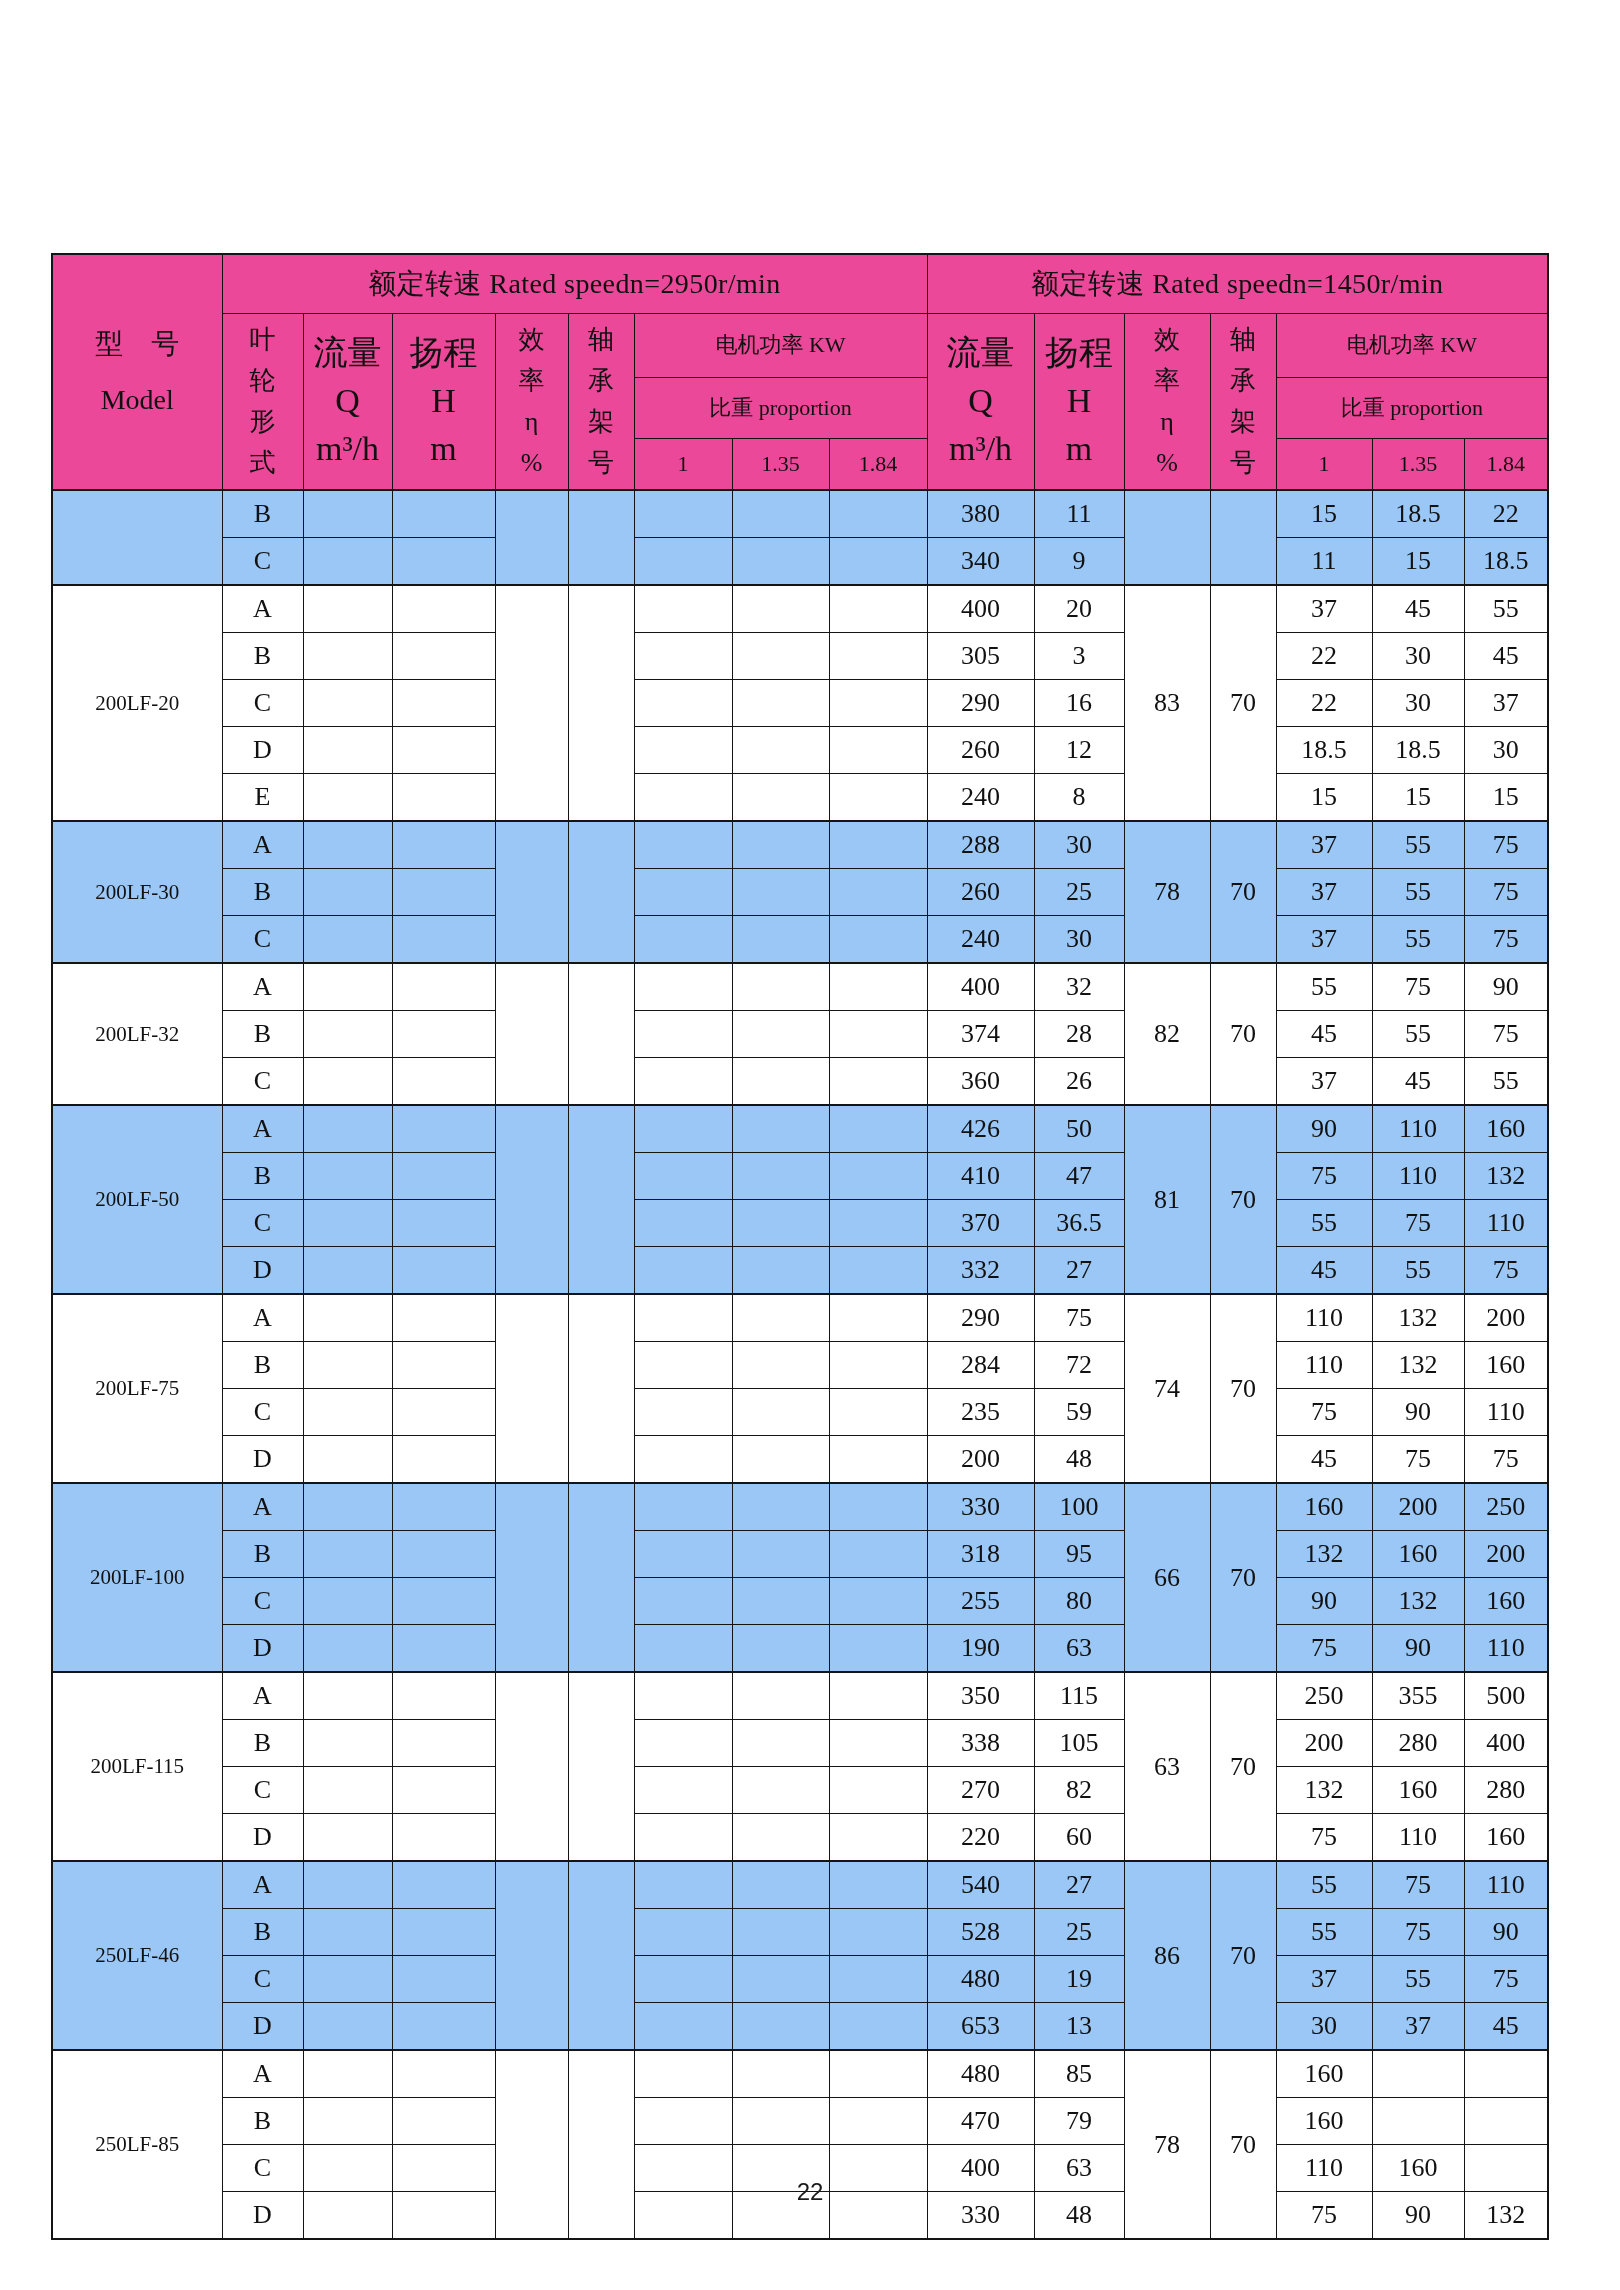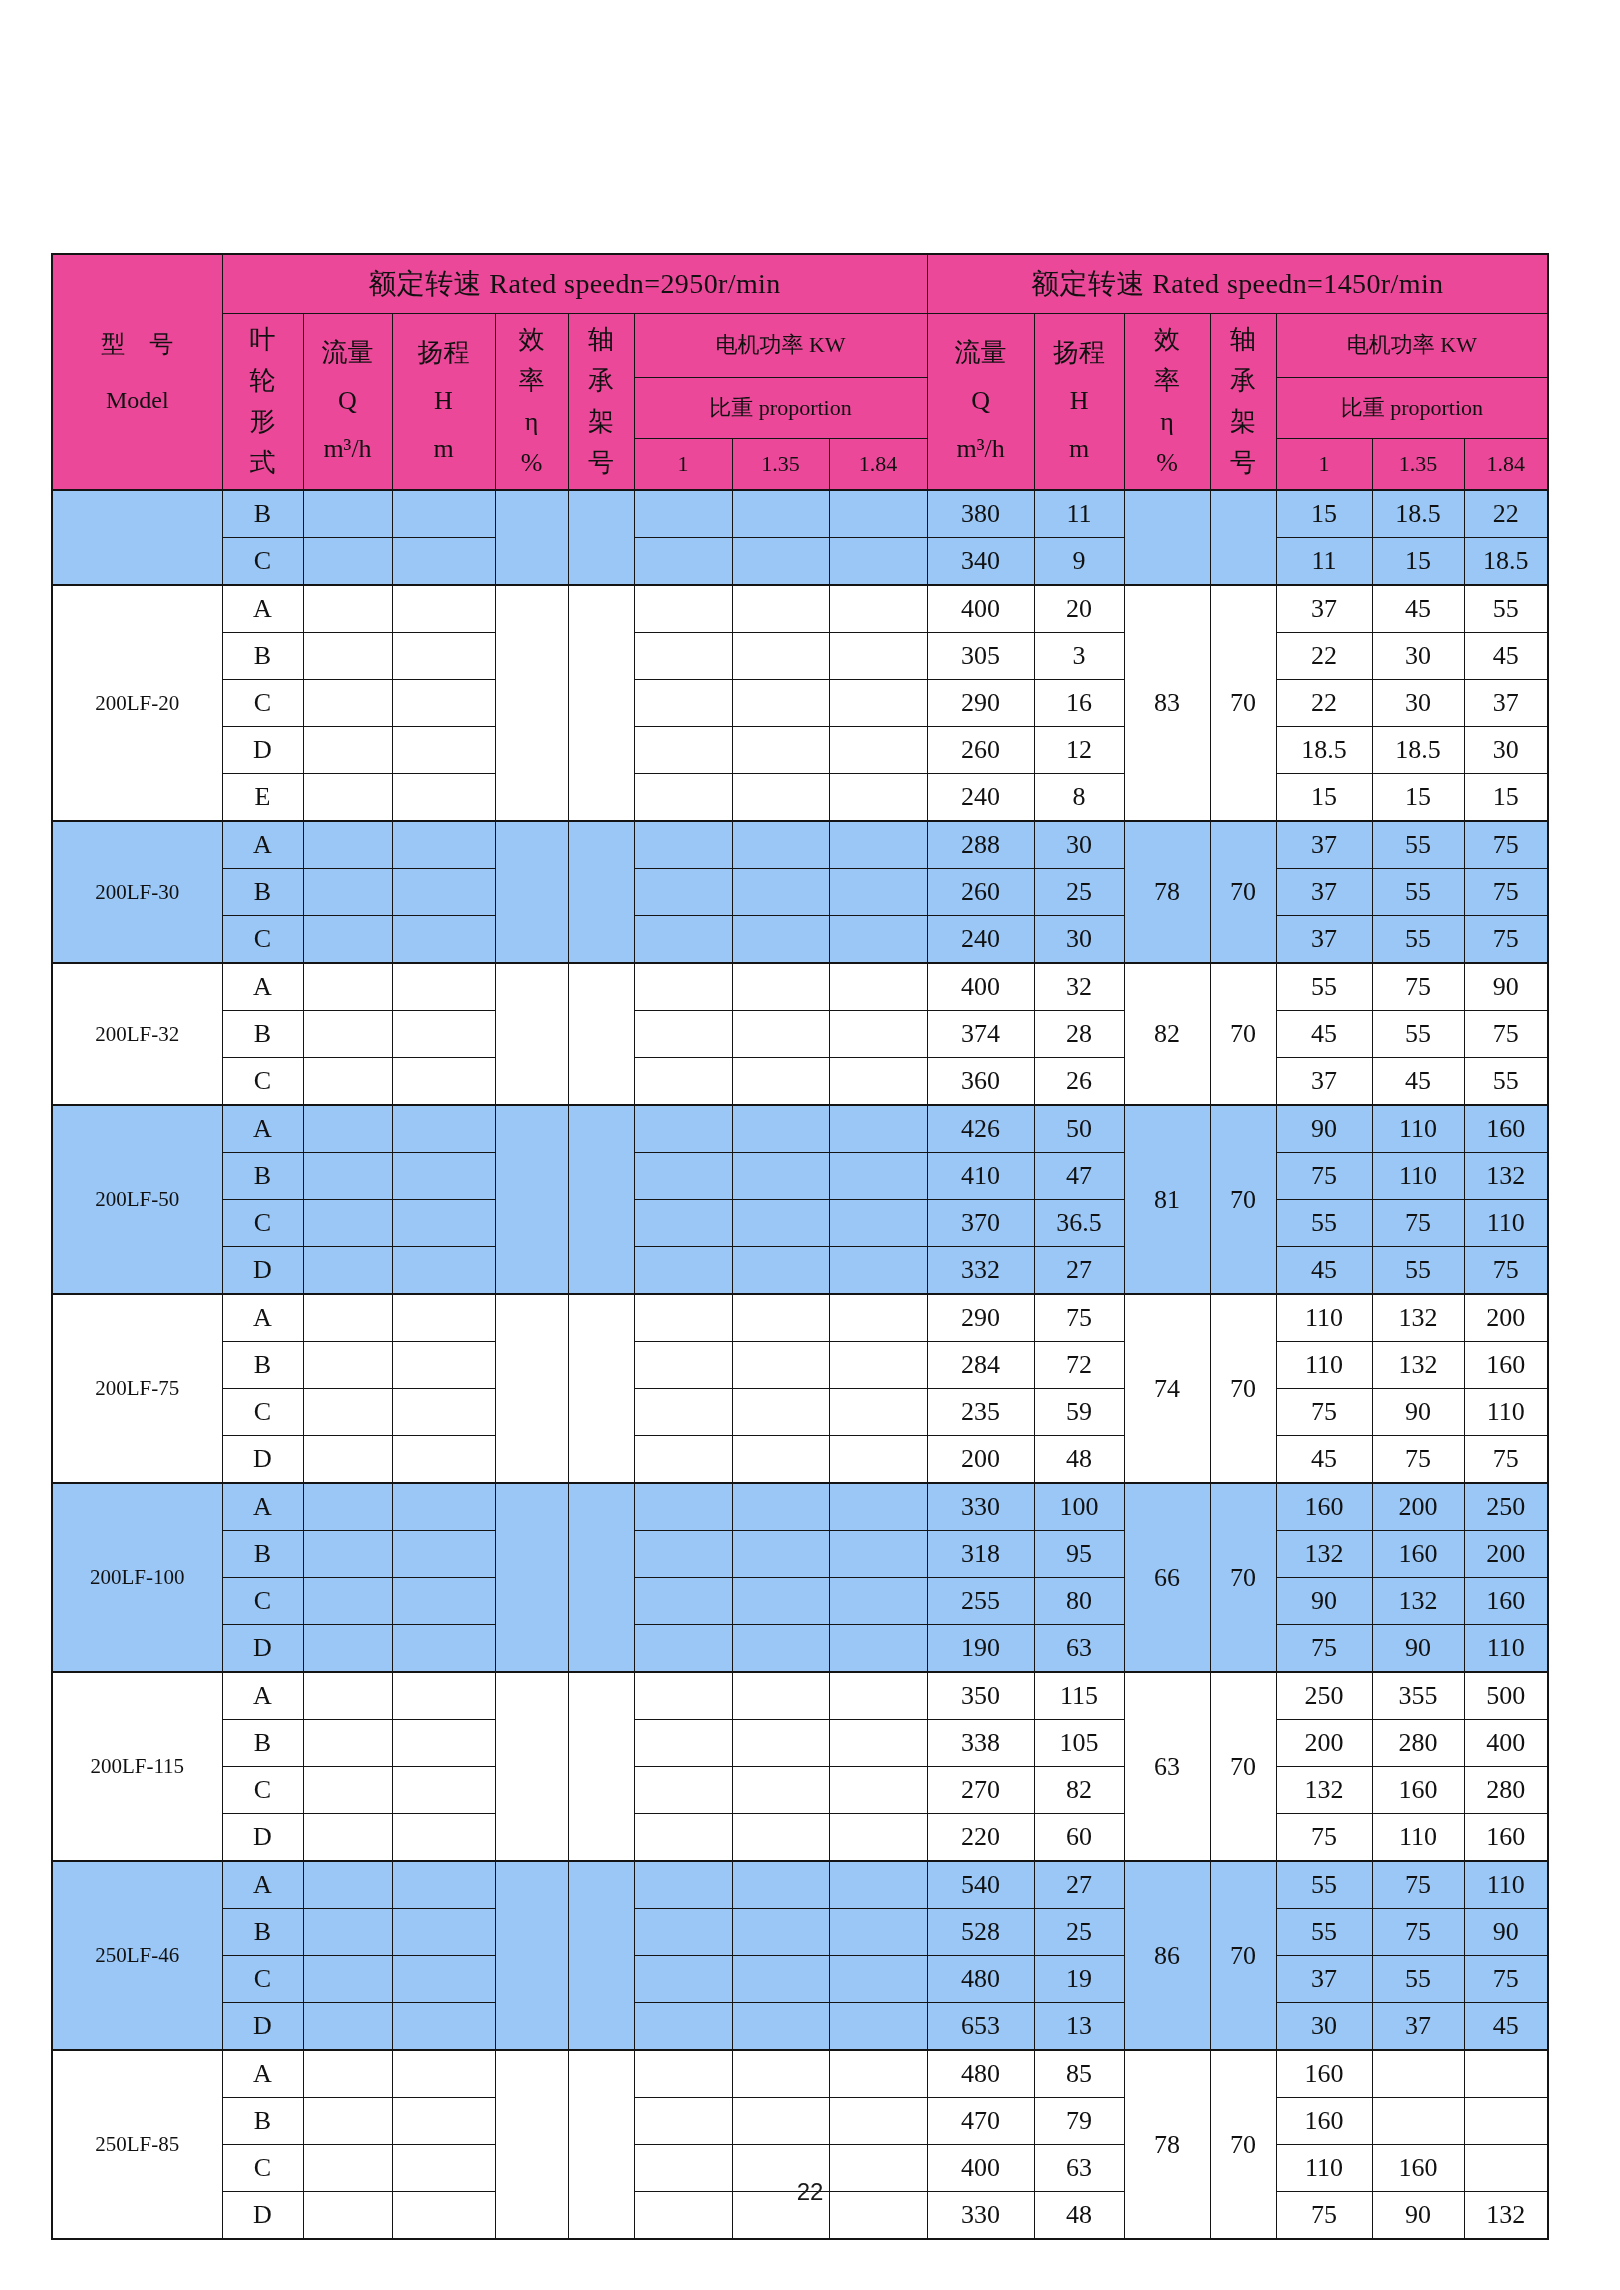--- a/index.html
+++ b/index.html
@@ -13,23 +13,23 @@
     border-collapse:collapse;table-layout:fixed;
     border:2.7px solid #141414;
   }
   .spec th,.spec td{
     border:1.8px solid #141414;
     padding:0;text-align:center;vertical-align:middle;
     font-weight:normal;overflow:hidden;
   }
   .spec thead th{background:#ec4899;}
   .sec-title{font-weight:bold;font-size:28px;letter-spacing:0.4px;}
-  .model-head{font-size:24px;line-height:56px;white-space:pre-line;margin-left:40px;}
+  .model-head{font-size:28px;line-height:56px;white-space:pre-line;margin-left:40px;}
   .v{white-space:pre-line;font-size:26px;line-height:41px;}
-  .v3{white-space:pre-line;font-size:26px;line-height:48px;}
+  .v3{white-space:pre-line;font-size:34px;line-height:48px;}
   .sub{font-size:22px;}
   tbody td{font-size:26px;height:46px;}
   td.model-cell{font-size:21px;}
   tr.hl td{background:#9AC7F6;}
   tr.block-start td{border-top-width:2.7px;}
   .page-num{
     position:absolute;left:0;width:1620px;top:2178px;
     text-align:center;font-family:"Liberation Sans","DejaVu Sans",sans-serif;
     font-size:24px;color:#1a1a1a;
   }

